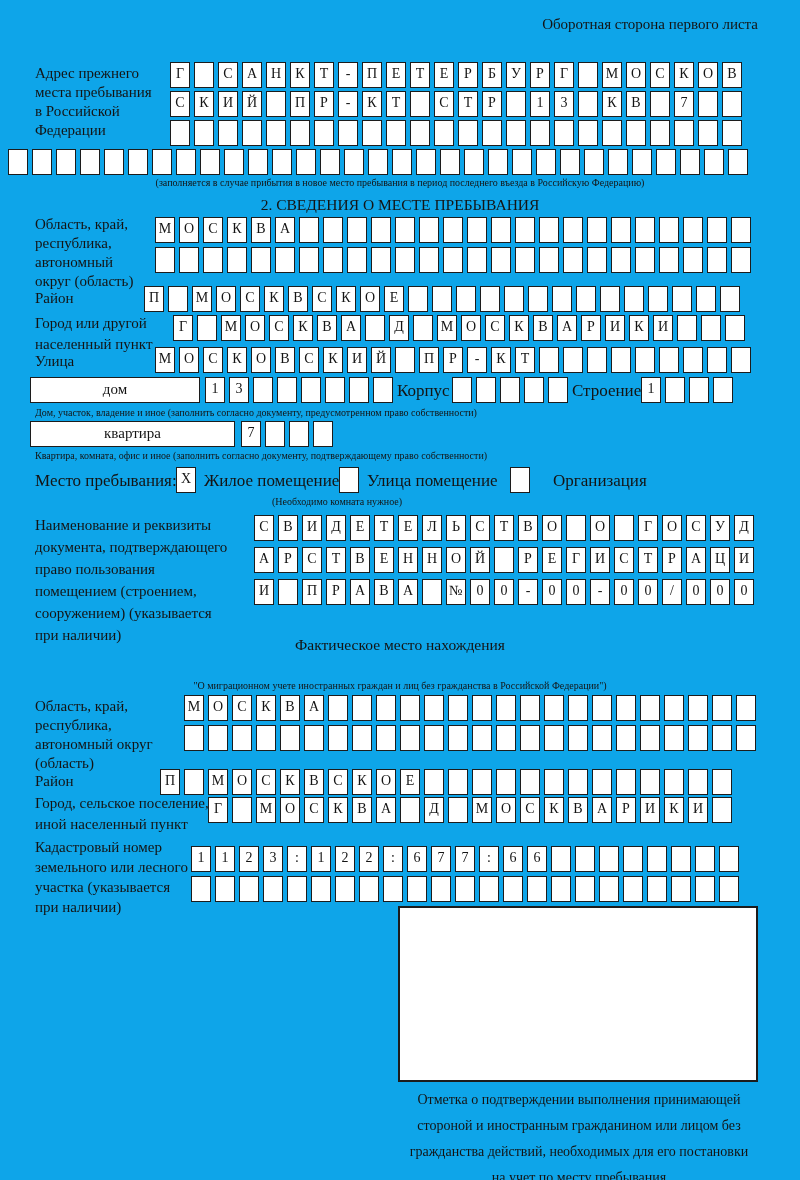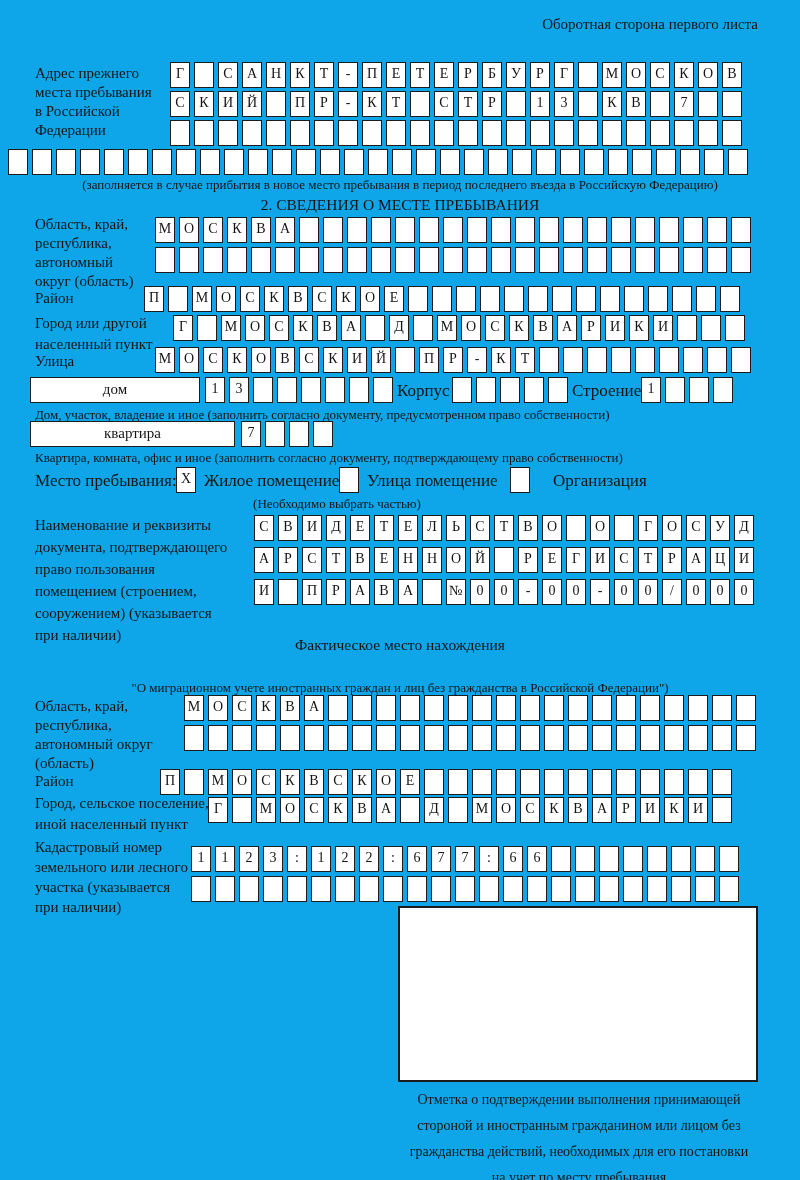--- a/index.html
+++ b/index.html
@@ -5,21 +5,21 @@
   *{margin:0;padding:0;box-sizing:border-box}
   html,body{background:#ffffff}
   body{font-family:"Liberation Serif","DejaVu Serif",serif;color:#141414}
   .page{position:relative;width:800px;height:1180px;background:#0ea5e9;overflow:hidden}
   .hdr{position:absolute;top:16px;right:42px;font-size:15px;white-space:nowrap}
   .lbl{position:absolute;font-size:15px;line-height:19px;white-space:pre-line}
   .row{position:absolute;display:flex;gap:4px}
   .cell{flex:0 0 auto;width:20px;height:26px;border:1.6px solid #1c1c1c;font-size:14px;line-height:22px;text-align:center;background:#fff}
   .bigbox{position:absolute;height:26px;border:1.6px solid #1c1c1c;text-align:center;font-size:15px;line-height:22px;background:#fff}
   .inline-lbl{position:absolute;font-size:17px;white-space:nowrap}
-  .note{position:absolute;font-size:13px;white-space:nowrap}
+  .note{position:absolute;font-size:10px;white-space:nowrap}
   .center{left:0;width:100%;text-align:center}
   .title{position:absolute;left:0;width:100%;text-align:center;font-weight:normal;font-size:15.5px;white-space:nowrap}
   .chk{position:absolute;width:20px;height:26px;border:1.6px solid #1c1c1c;text-align:center;font-size:14px;line-height:22px;background:#fff}
   .stamp{position:absolute;left:398px;top:906px;width:360px;height:176px;border:2px solid #1c1c1c;background:#fff}
   .caption{position:absolute;left:390px;top:1087px;width:378px;text-align:center;font-size:14px;line-height:26px;white-space:pre-line}
 </style>
 </head>
 <body>
 
 <div class="page">
@@ -328,21 +328,21 @@
     </div>
   <div class="note" style="left:35px;top:450px">Квартира, комната, офис и иное (заполнить согласно документу, подтверждающему право собственности)</div>
 
   <div class="inline-lbl" style="left:35px;top:471px">Место пребывания:</div>
   <div class="chk" style="left:176px;top:467px">X</div>
   <div class="inline-lbl" style="left:204px;top:471px">Жилое помещение</div>
   <div class="chk" style="left:339px;top:467px"></div>
   <div class="inline-lbl" style="left:367px;top:471px">Улица помещение</div>
   <div class="chk" style="left:510px;top:467px"></div>
   <div class="inline-lbl" style="left:553px;top:471px">Организация</div>
-  <div class="note" style="left:142px;top:496px;width:390px;text-align:center">(Необходимо выбрать частью)</div>
+  <div class="note" style="left:142px;top:496px;width:390px;text-align:center">(Необходимо комната нужное)</div>
 
   <div class="lbl" style="left:35px;top:514px;line-height:22px">Наименование и реквизиты
 документа, подтверждающего
 право пользования
 помещением (строением,
 сооружением) (указывается
 при наличии)</div>
   <div class="row" style="left:254px;top:515px">
       <div class="cell">С</div>
       <div class="cell">В</div>

